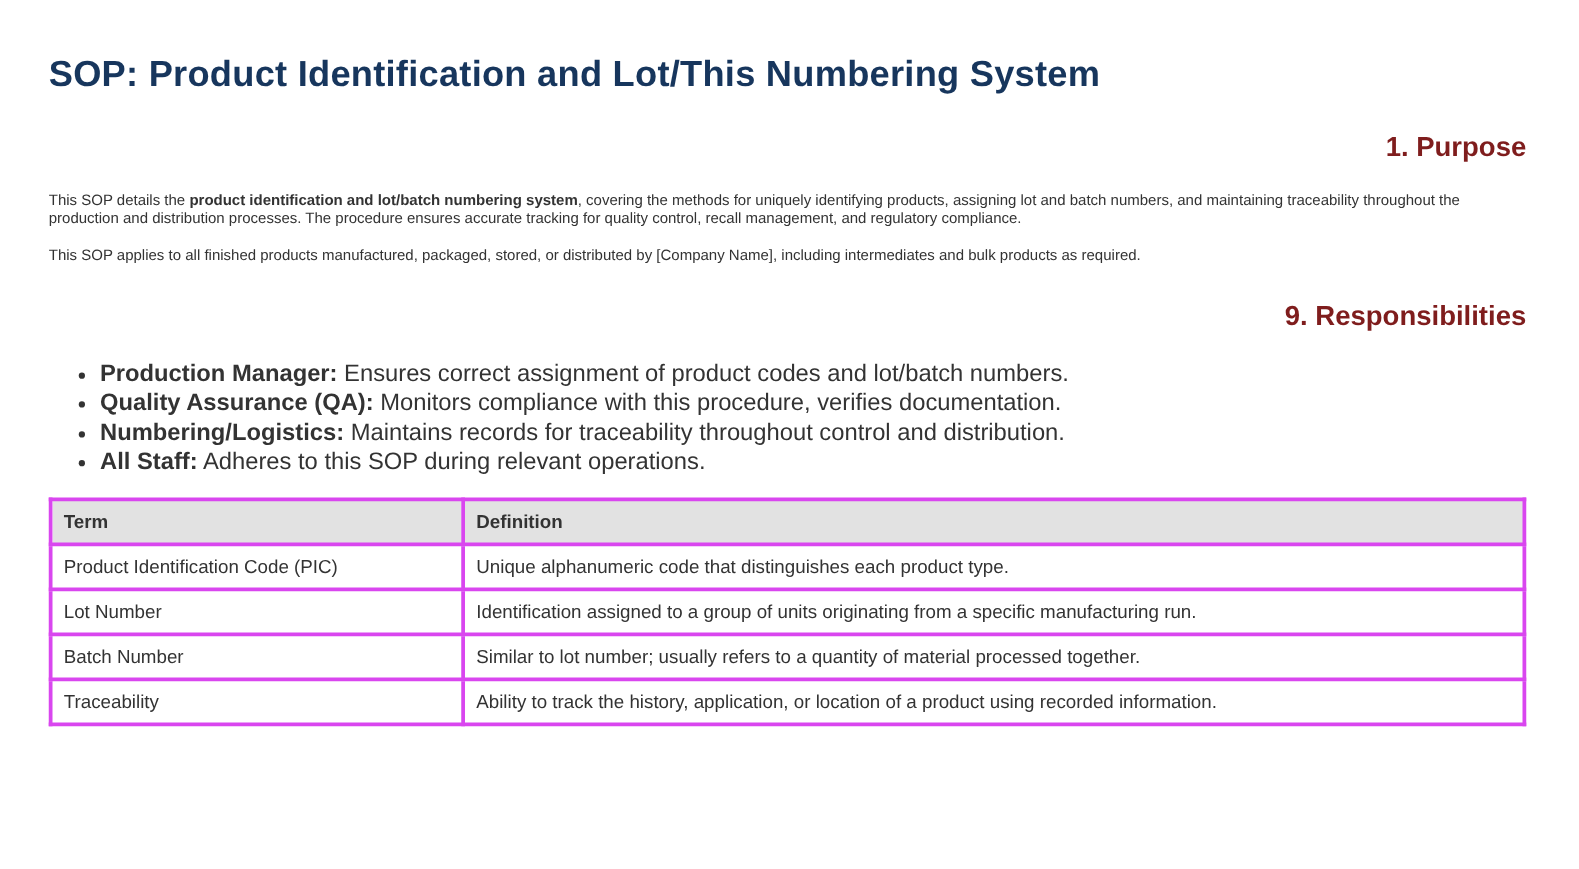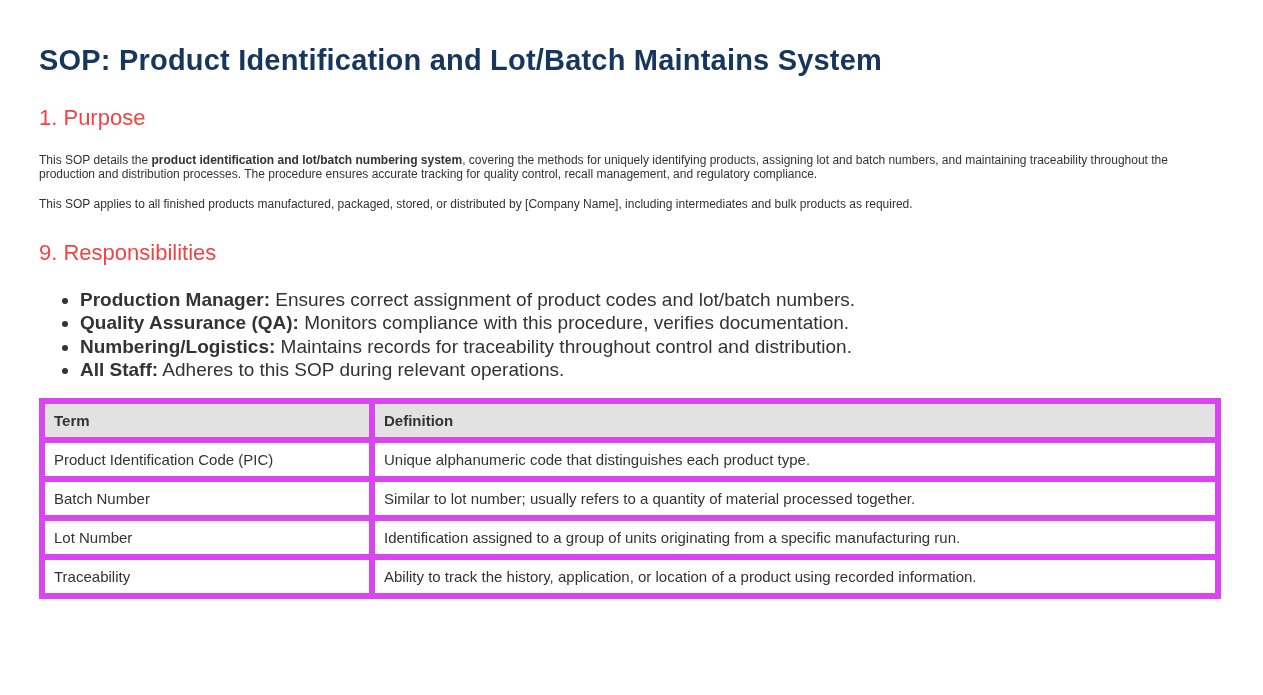--- a/index.html
+++ b/index.html
@@ -23,61 +23,62 @@
     font-size: 29px;
     line-height: 1.12;
     font-weight: bold;
     color: #17365d;
     margin: 30px 0 8px 0;
     letter-spacing: 0.2px;
   }
   h2 {
     font-size: 22px;
     line-height: 1.1;
-    font-weight: normal;
-    color: #ef4444;
+    font-weight: bold;
+    color: #7f1d1d;
     margin: 30px 0 22px 0;
+    text-align: right;
   }
   p {
     font-size: 12px;
     line-height: 1.19;
     margin: 0 0 16px 0;
   }
   ul {
     font-size: 19px;
     line-height: 1.24;
     margin: 0 0 16px 0;
     padding-left: 41px;
   }
   li { margin: 0; }
   table {
     border-collapse: collapse;
     width: 100%;
     font-size: 15px;
     table-layout: fixed;
   }
   th, td {
-    border: 6px solid #d946ef;
+    border: 3px solid #d946ef;
     padding: 8px 9px;
     text-align: left;
     vertical-align: middle;
     overflow: hidden;
   }
   th {
     background: #e2e2e2;
     font-weight: bold;
   }
   .col-term { width: 330px; }
 </style>
 </head>
 <body>
 
 <div class="page">
 
-  <h1>SOP: Product Identification and Lot/Batch Maintains System</h1>
+  <h1>SOP: Product Identification and Lot/This Numbering System</h1>
 
   <h2>1. Purpose</h2>
   <p><span>This SOP details the </span><strong>product identification and lot/batch numbering system</strong><span>, covering the methods for uniquely identifying products, assigning lot and batch numbers, and maintaining traceability throughout the production and distribution processes. The procedure ensures accurate tracking for quality control, recall management, and regulatory compliance.</span></p>
 
   <p>This SOP applies to all finished products manufactured, packaged, stored, or distributed by [Company Name], including intermediates and bulk products as required.</p>
 
   <h2>9. Responsibilities</h2>
   <ul id="resp-list">
       <li><strong>Production Manager:</strong><span> Ensures correct assignment of product codes and lot/batch numbers.</span></li>
       <li><strong>Quality Assurance (QA):</strong><span> Monitors compliance with this procedure, verifies documentation.</span></li>
@@ -95,26 +96,26 @@
         <th>Term</th>
         <th>Definition</th>
       </tr>
     </thead>
     <tbody id="def-tbody">
         <tr>
           <td>Product Identification Code (PIC)</td>
           <td>Unique alphanumeric code that distinguishes each product type.</td>
         </tr>
         <tr>
+          <td>Lot Number</td>
+          <td>Identification assigned to a group of units originating from a specific manufacturing run.</td>
+        </tr>
+        <tr>
           <td>Batch Number</td>
           <td>Similar to lot number; usually refers to a quantity of material processed together.</td>
-        </tr>
-        <tr>
-          <td>Lot Number</td>
-          <td>Identification assigned to a group of units originating from a specific manufacturing run.</td>
         </tr>
         <tr>
           <td>Traceability</td>
           <td>Ability to track the history, application, or location of a product using recorded information.</td>
         </tr>
       </tbody>
   </table>
 
 </div>
 

